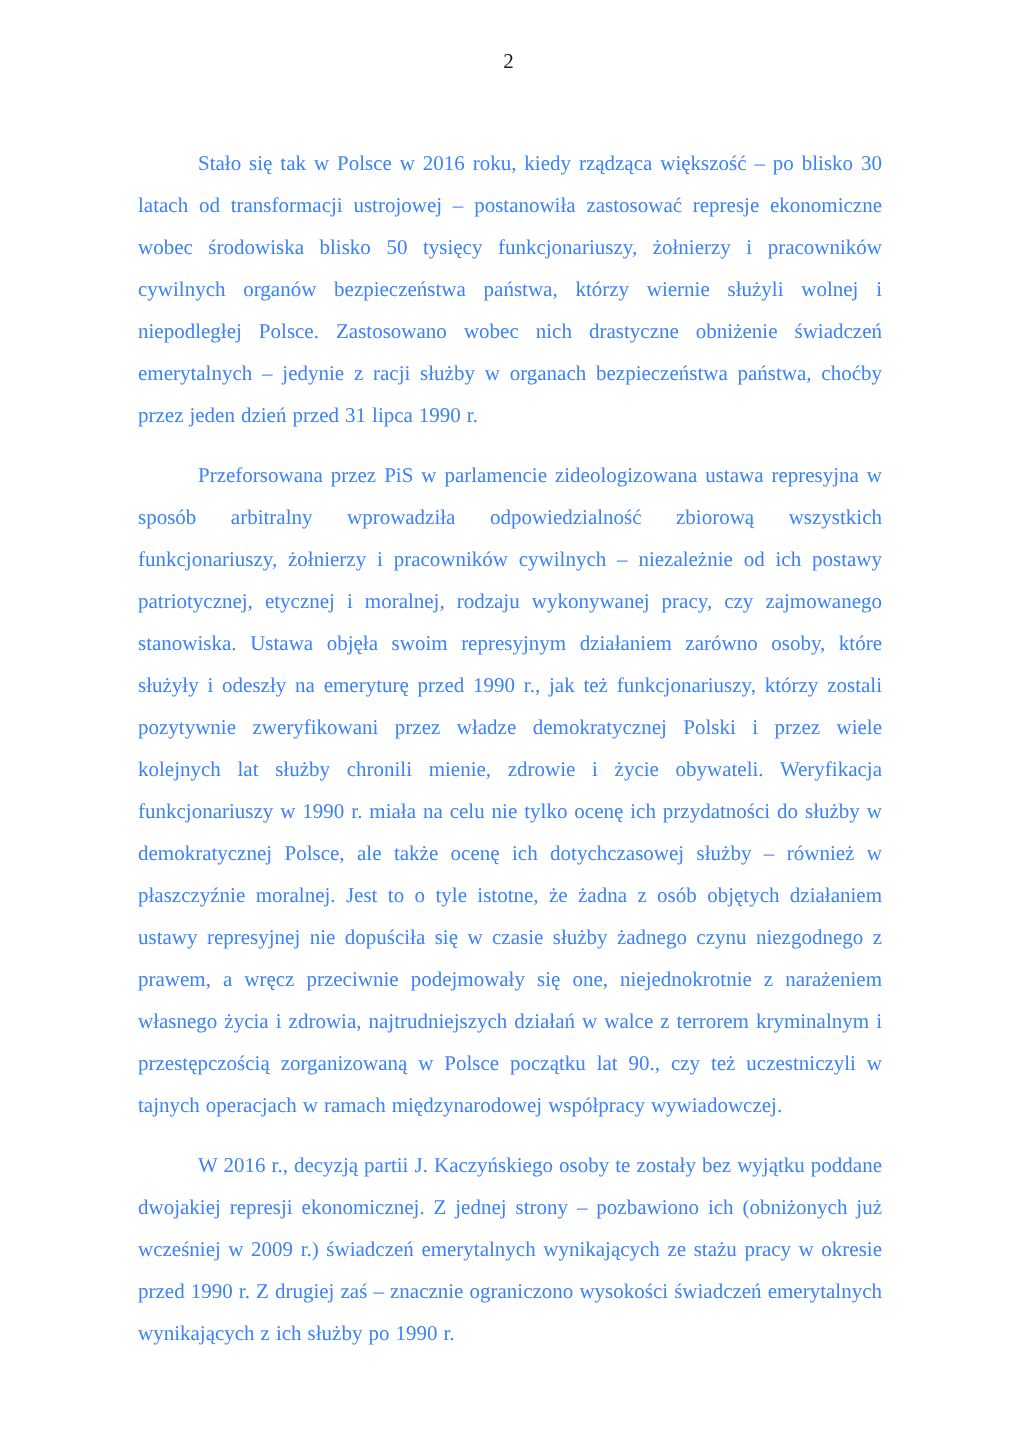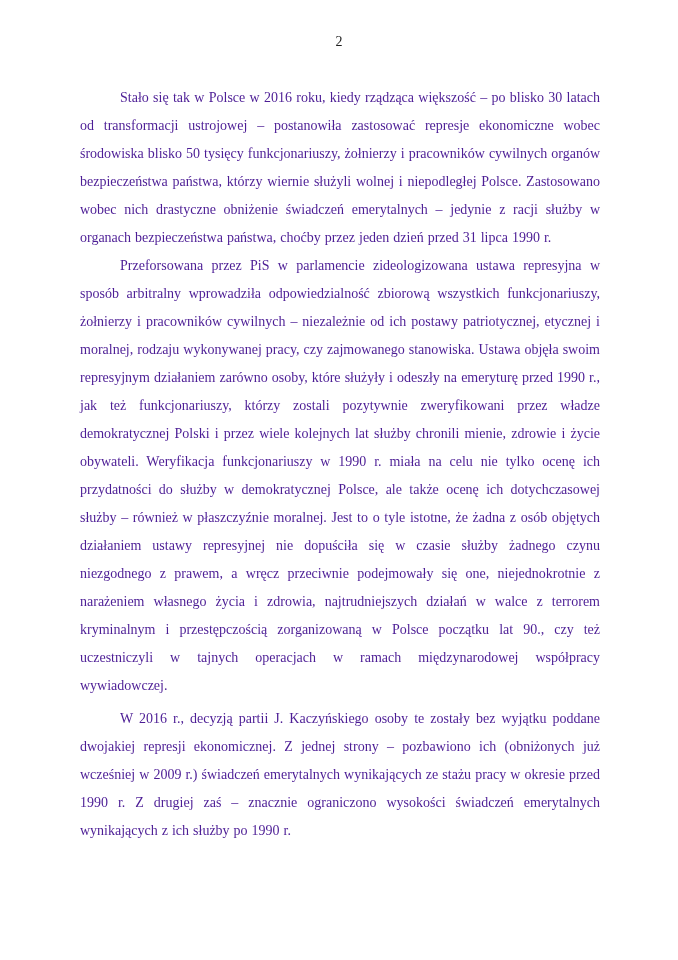--- a/index.html
+++ b/index.html
@@ -27,27 +27,27 @@
     line-height: 18px;
     color: #1e1e1e;
   }
   .content {
     position: absolute;
     left: 80px;
     top: 84px;
     width: 520px;
   }
   .content p {
-    margin: 0;
+    margin: 12px;
     padding: 0;
     text-align: justify;
     text-indent: 40px;
     font-size: 14px;
     line-height: 28px;
-    color: #4c1d95;
+    color: #3b82f6;
     word-spacing: 0.5px;
   }
   .content p.para-last {
     margin-top: 5px;
   }
 </style>
 </head>
 <body>
 
 <div class="page">

